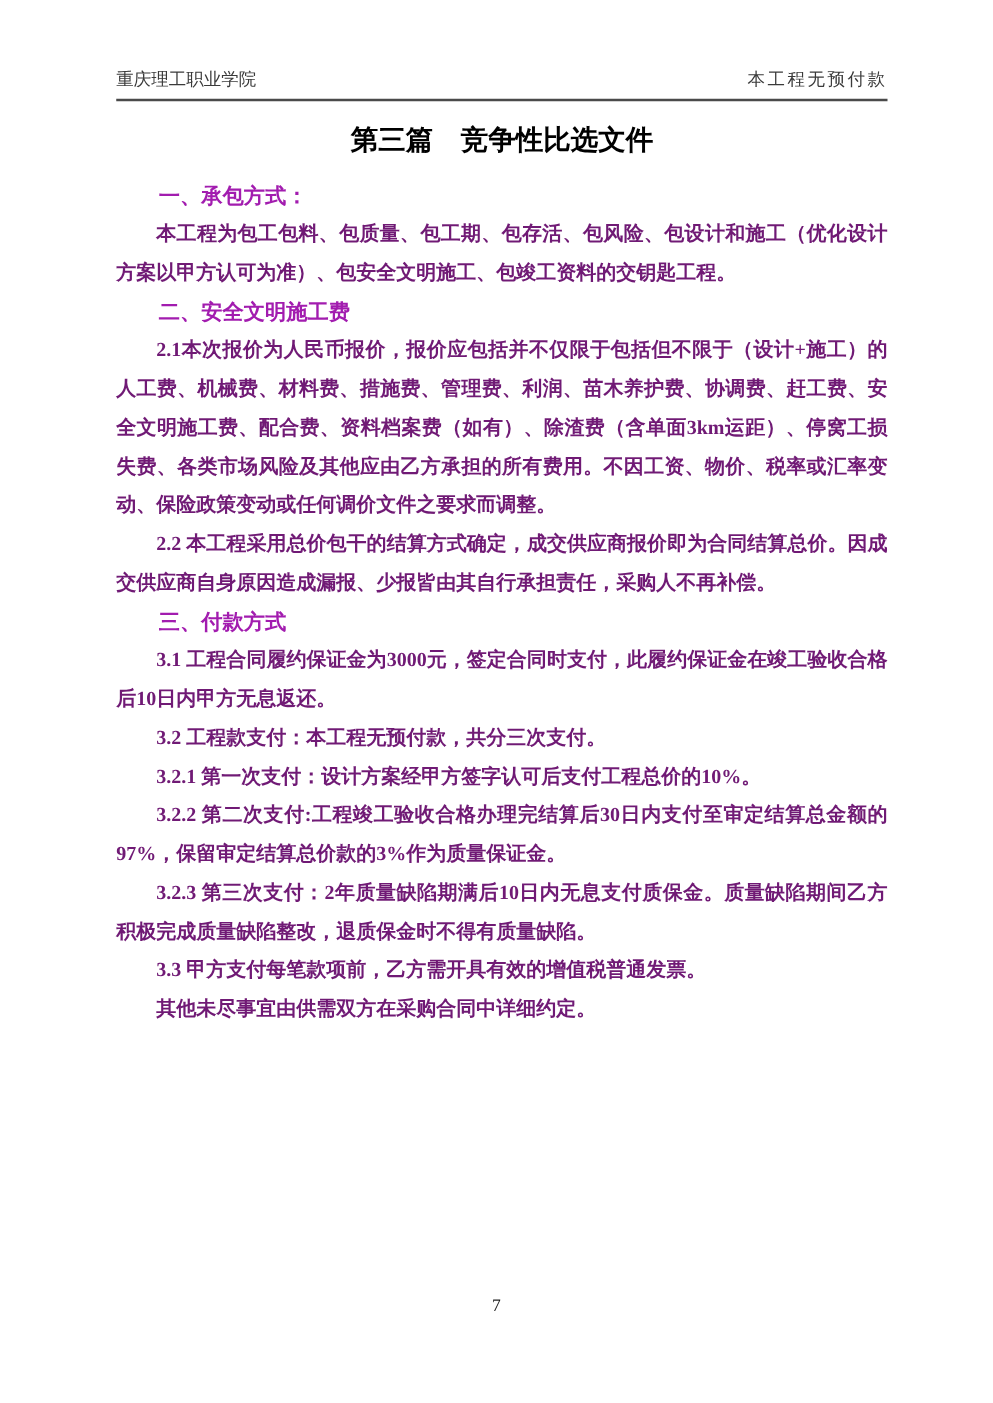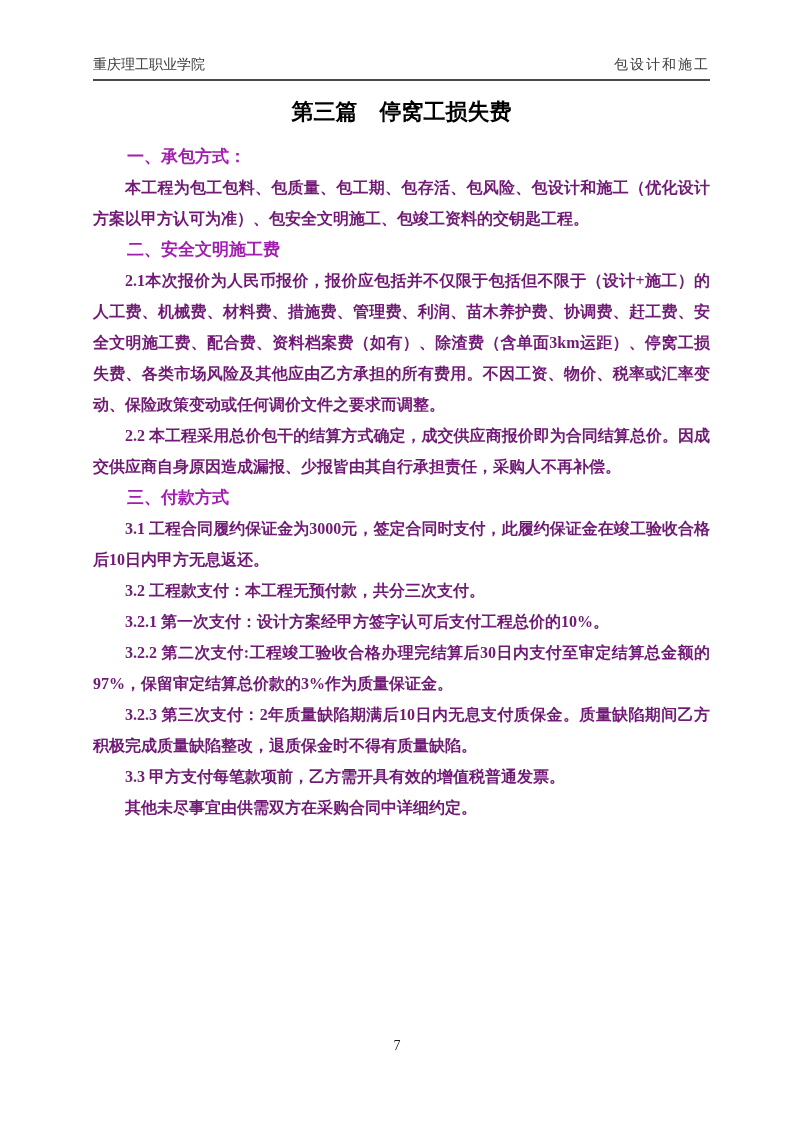--- a/index.html
+++ b/index.html
@@ -75,24 +75,24 @@
     color: #1a1a1a;
   }
 </style>
 </head>
 <body>
 
 <div class="page">
 
   <div class="header">
     <span class="hdr-left">重庆理工职业学院</span>
-    <span class="hdr-right">包设计和施工</span>
+    <span class="hdr-right">本工程无预付款</span>
   </div>
 
-  <h1 class="doc-title">第三篇　停窝工损失费</h1>
+  <h1 class="doc-title">第三篇　竞争性比选文件</h1>
 
   <div class="doc-body">
 
     <section>
       <h2>一、承包方式：</h2>
       <p>本工程为包工包料、包质量、包工期、包存活、包风险、包设计和施工（优化设计方案以甲方认可为准）、包安全文明施工、包竣工资料的交钥匙工程。</p>
     </section>
 
     <section>
       <h2>二、安全文明施工费</h2>

